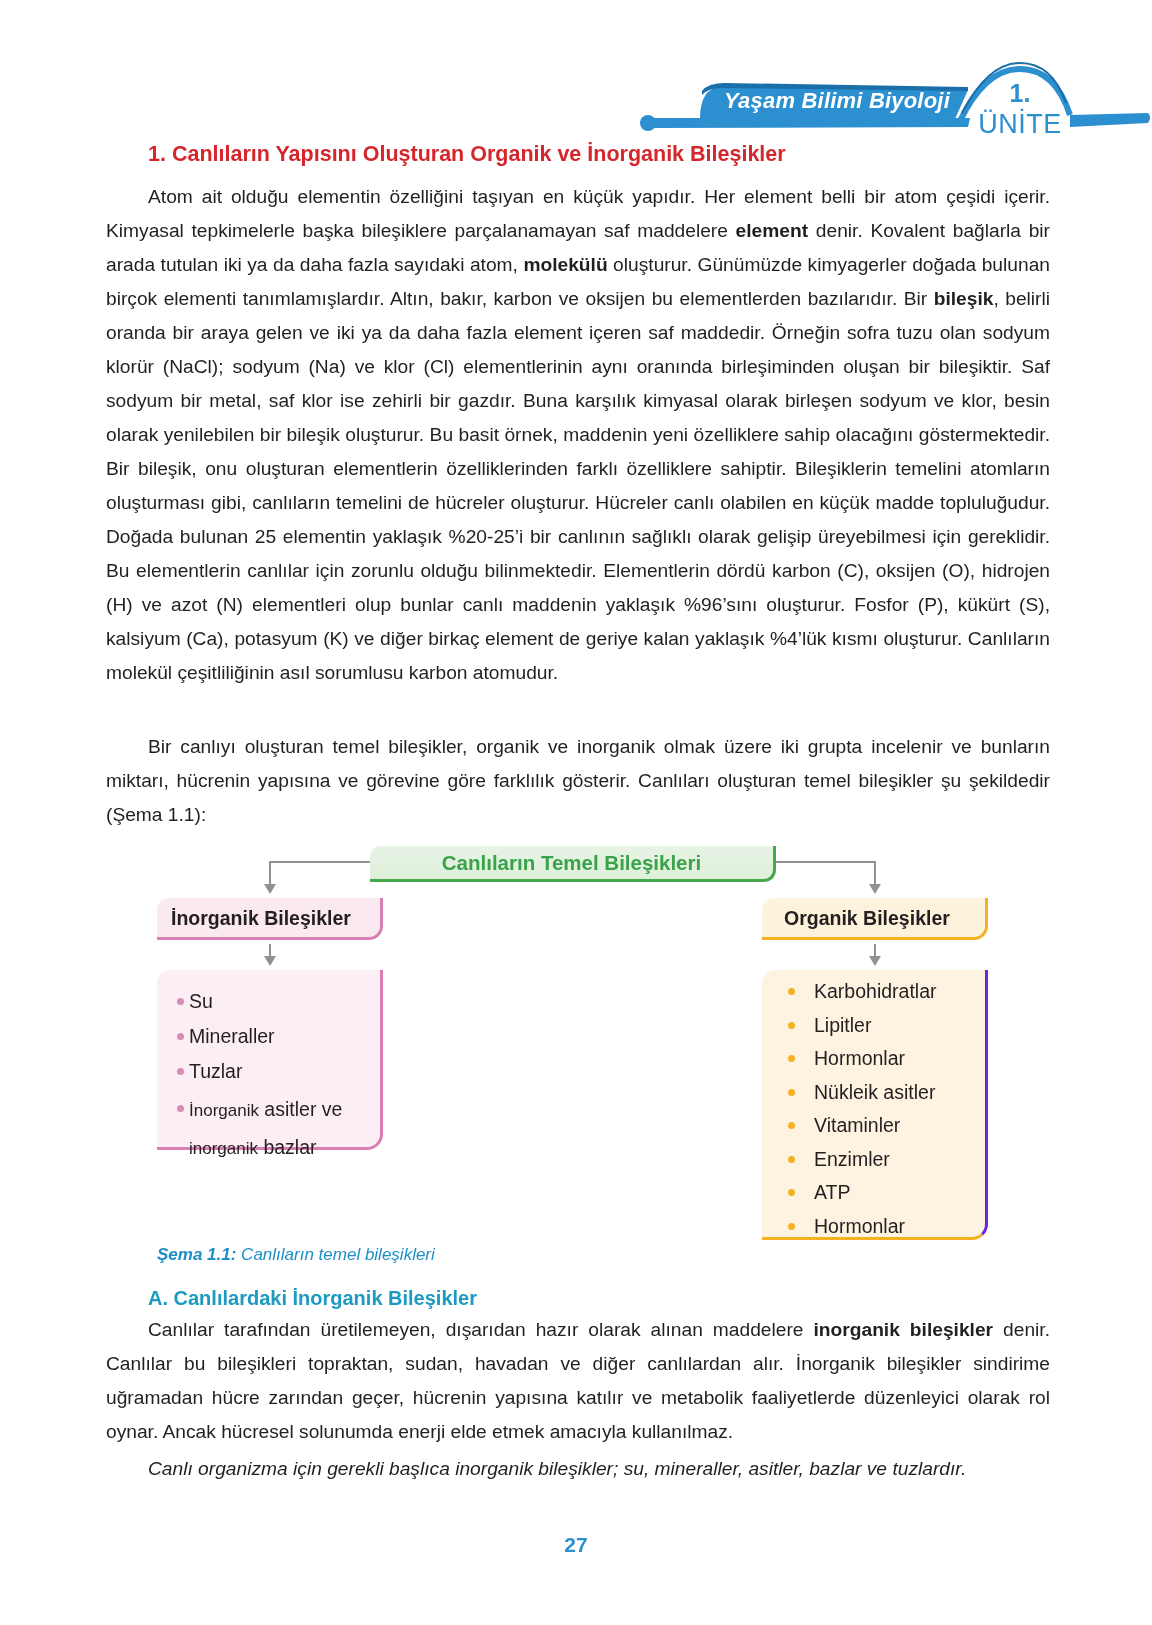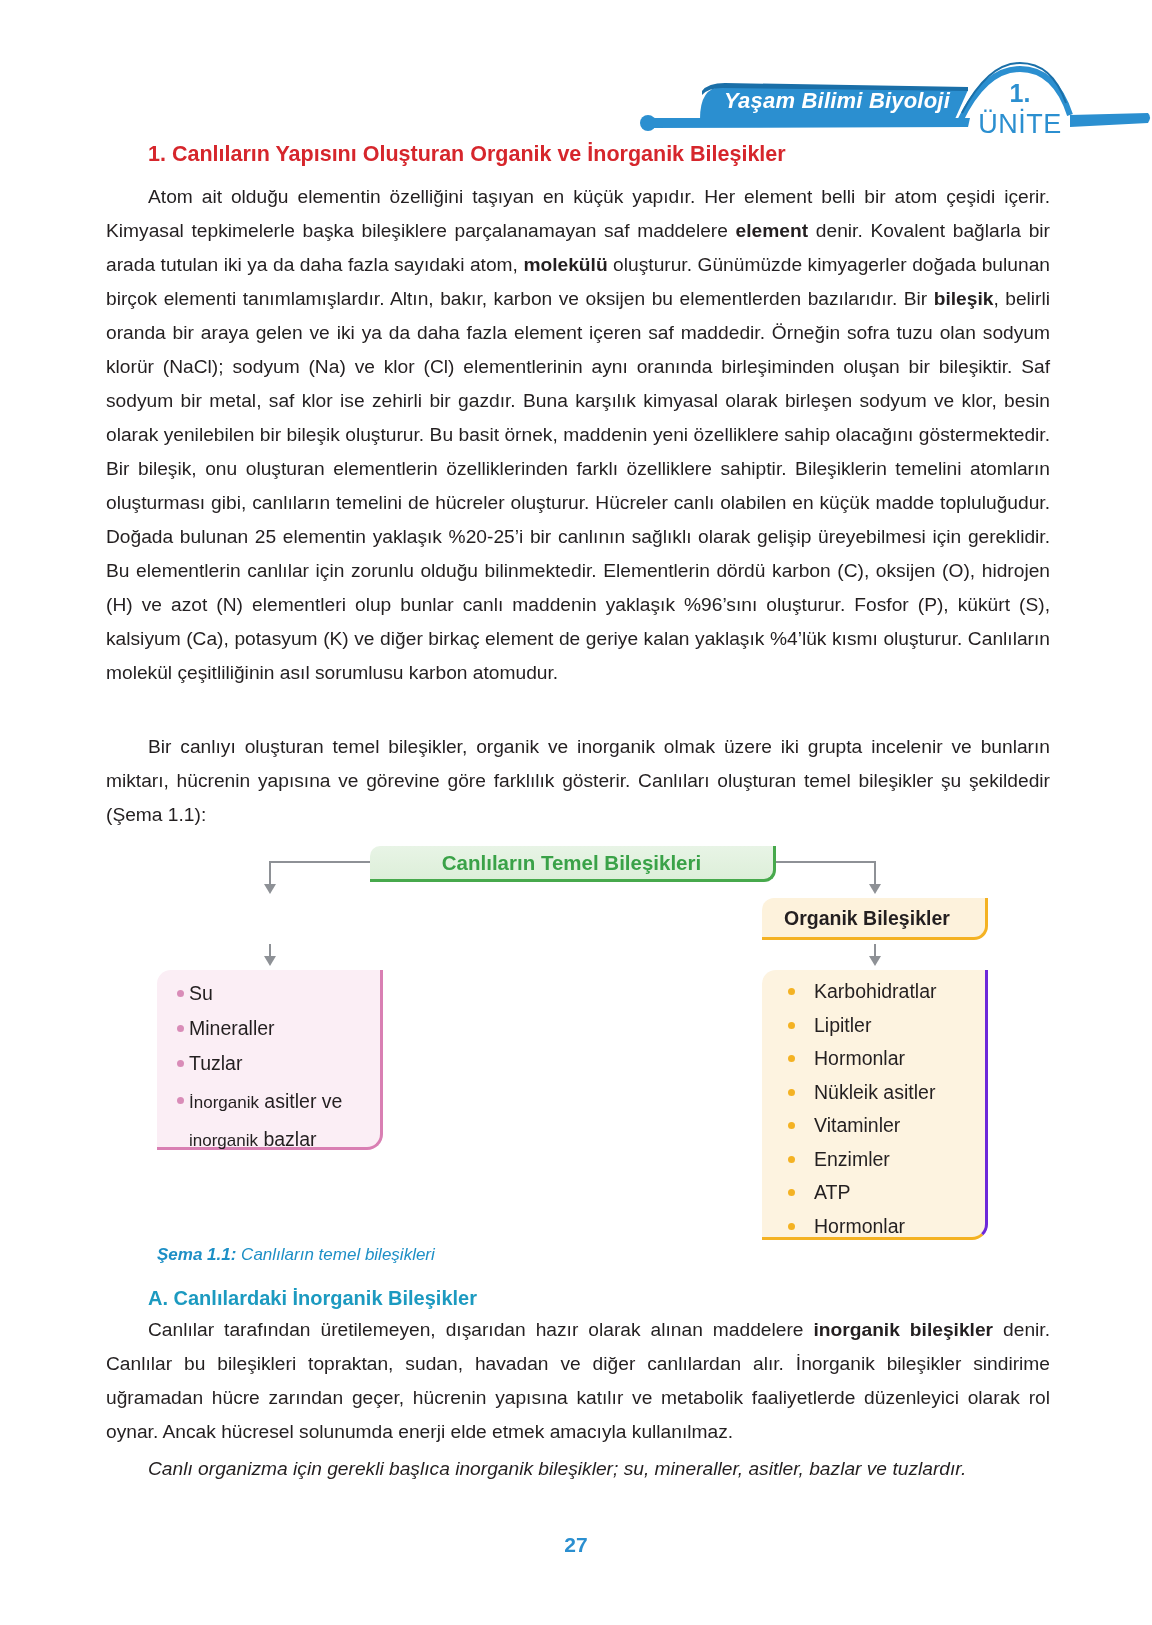--- a/index.html
+++ b/index.html
@@ -37,21 +37,21 @@
   .box-inorg { left: 157px; top: 898px; width: 226px; height: 42px;
                background: #fbe9f2; border-right: 3px solid #d97fb3; border-bottom: 3px solid #d97fb3;
                border-bottom-right-radius: 14px; border-top-left-radius: 12px;
                font-weight: bold; font-size: 19.5px; color: #231f20; line-height: 40px; padding-left: 14px; }
   .box-org { left: 762px; top: 898px; width: 226px; height: 42px;
              background: #fdf2dc; border-right: 3px solid #f4b223; border-bottom: 3px solid #f4b223;
              border-bottom-right-radius: 14px; border-top-left-radius: 12px;
              font-weight: bold; font-size: 19.5px; color: #231f20; line-height: 40px; padding-left: 22px; }
   .list-inorg { left: 157px; top: 970px; width: 226px; height: 180px;
                 background: #fbeef5; border-right: 3px solid #d97fb3; border-bottom: 3px solid #d97fb3;
-                border-bottom-right-radius: 16px; border-top-left-radius: 14px; padding: 8px 0 0 20px; }
+                border-bottom-right-radius: 16px; border-top-left-radius: 14px; padding: 16px 0 0 20px; }
   .list-org { left: 762px; top: 970px; width: 226px; height: 270px;
               background: #fdf3e0; border-right: 3px solid #6d28d9; border-bottom: 3px solid #f4b223;
               border-bottom-right-radius: 16px; border-top-left-radius: 14px; padding: 6px 0 0 22px; }
   .li { position: relative; font-size: 19.5px; color: #231f20; padding-left: 12px; }
   .list-inorg .li { height: 35px; line-height: 30px; }
   .list-inorg .li.tall { height: auto; line-height: 36px; }
   .list-inorg .li .dot { position: absolute; left: 0; top: 12px; width: 7px; height: 7px; border-radius: 50%; background: #d98cb8; }
   .list-inorg .li.tall .dot { top: 14px; }
   .list-org .li { height: 33.5px; line-height: 30px; padding-left: 30px; }
   .list-org .li .dot { position: absolute; left: 4px; top: 12px; width: 7px; height: 7px; border-radius: 50%; background: #f4b223; }
@@ -109,20 +109,21 @@
     </g>
     <g fill="#8e9196">
       <path d="M264 884 L276 884 L270 894 Z"></path>
       <path d="M869 884 L881 884 L875 894 Z"></path>
       <path d="M264 956 L276 956 L270 966 Z"></path>
       <path d="M869 956 L881 956 L875 966 Z"></path>
     </g>
   </svg>
 
   <div class="box box-root">Canlıların Temel Bileşikleri</div>
+  <div class="box box-inorg">İnorganik Bileşikler</div>
   <div class="box box-org">Organik Bileşikler</div>
 
   <div class="box list-inorg">
     <div class="li"><span class="dot"></span><span>Su</span></div>
     <div class="li"><span class="dot"></span><span>Mineraller</span></div>
     <div class="li"><span class="dot"></span><span>Tuzlar</span></div>
     <div class="li tall">
       <span class="dot"></span>
       <span class="small">İnorganik</span><span> asitler ve</span><br>
       <span class="small">inorganik</span><span> bazlar</span>

